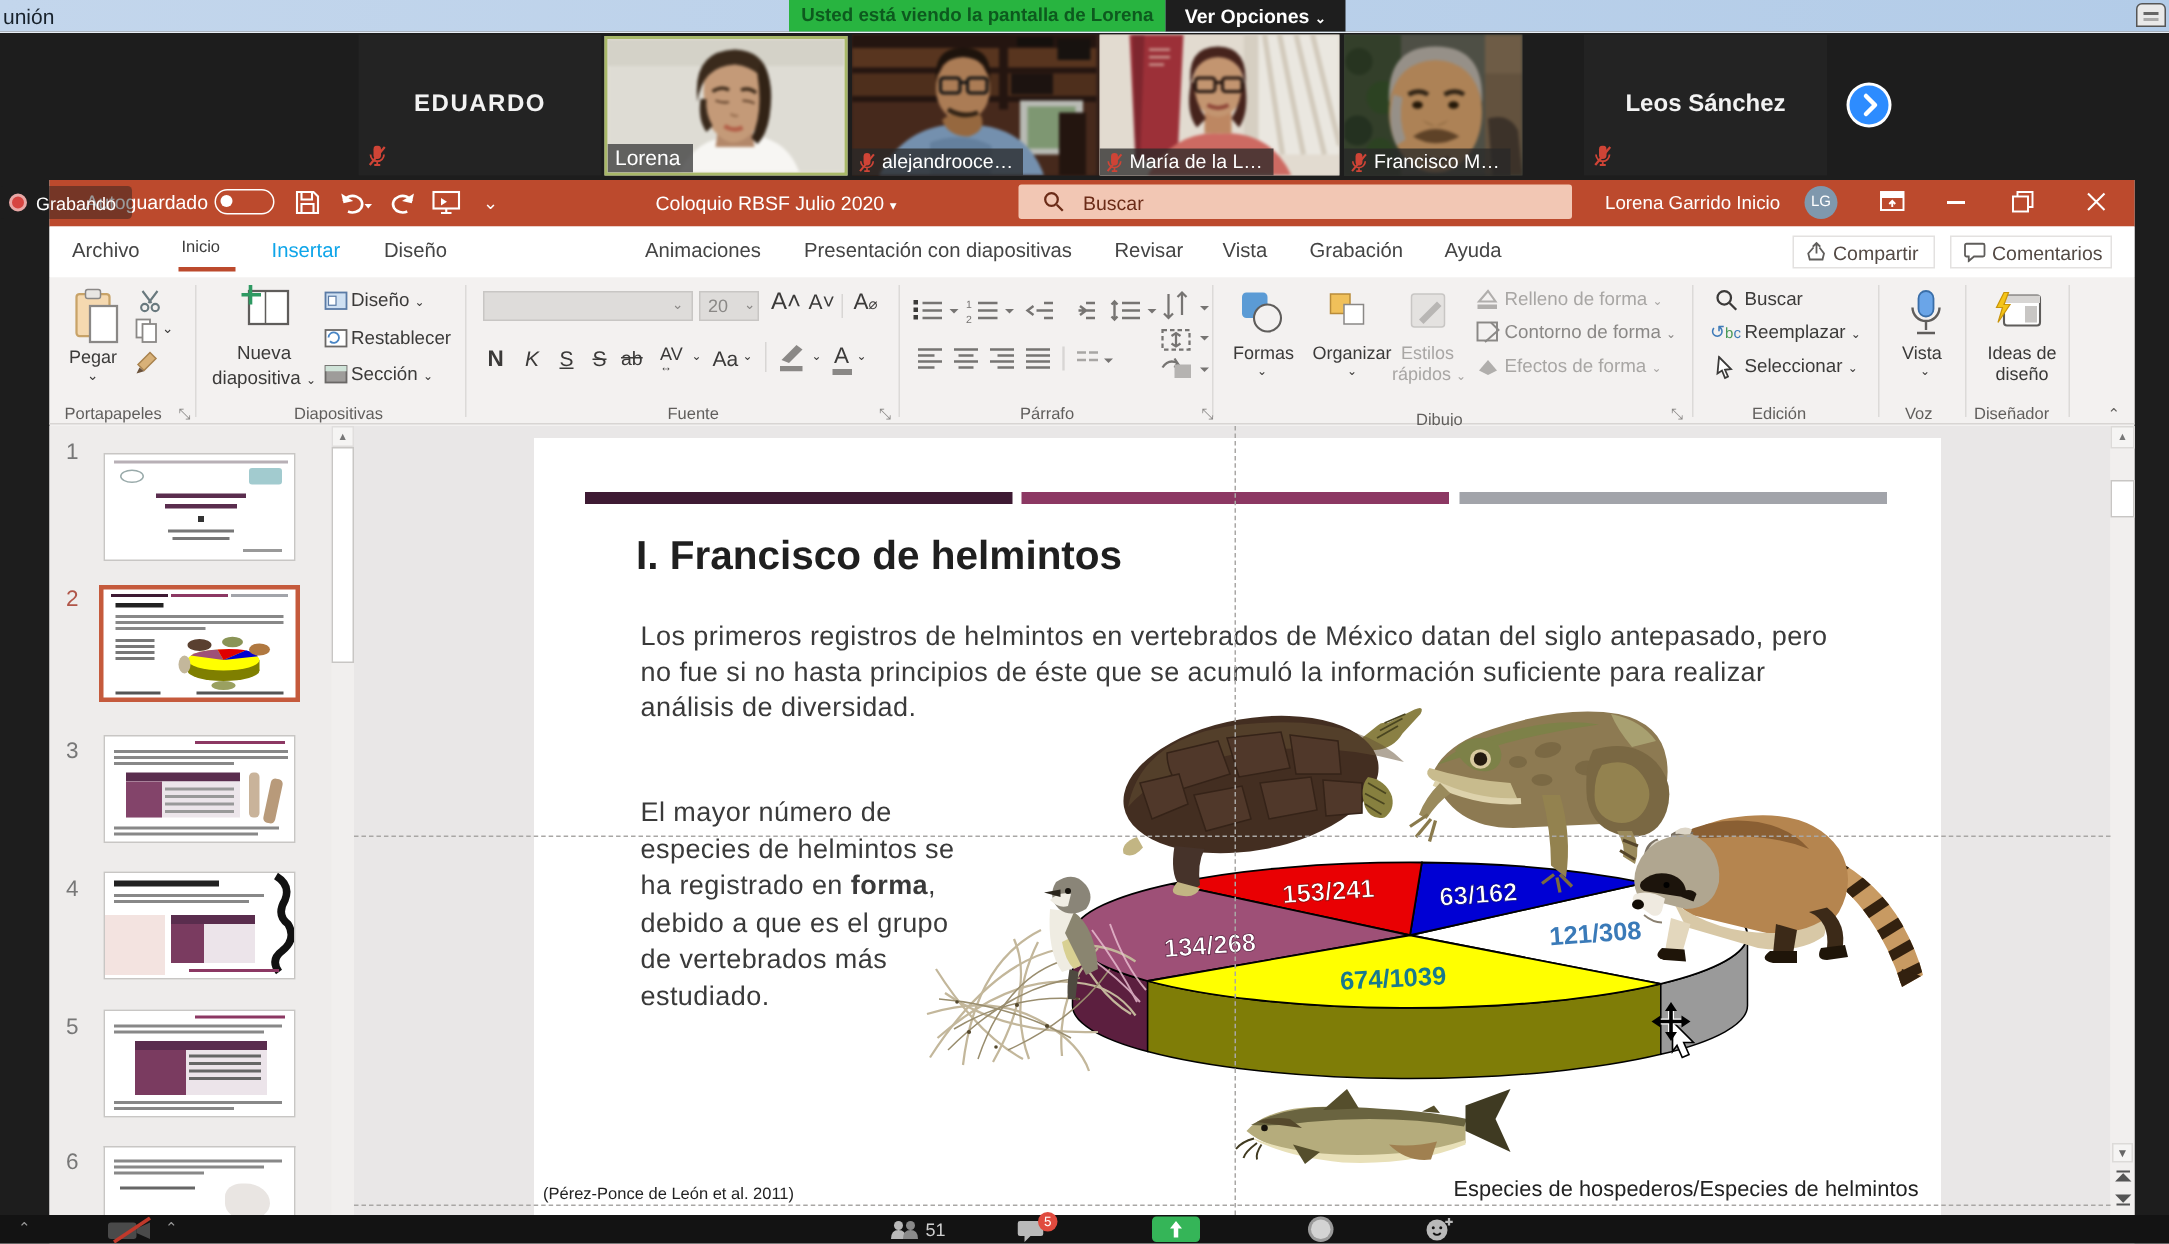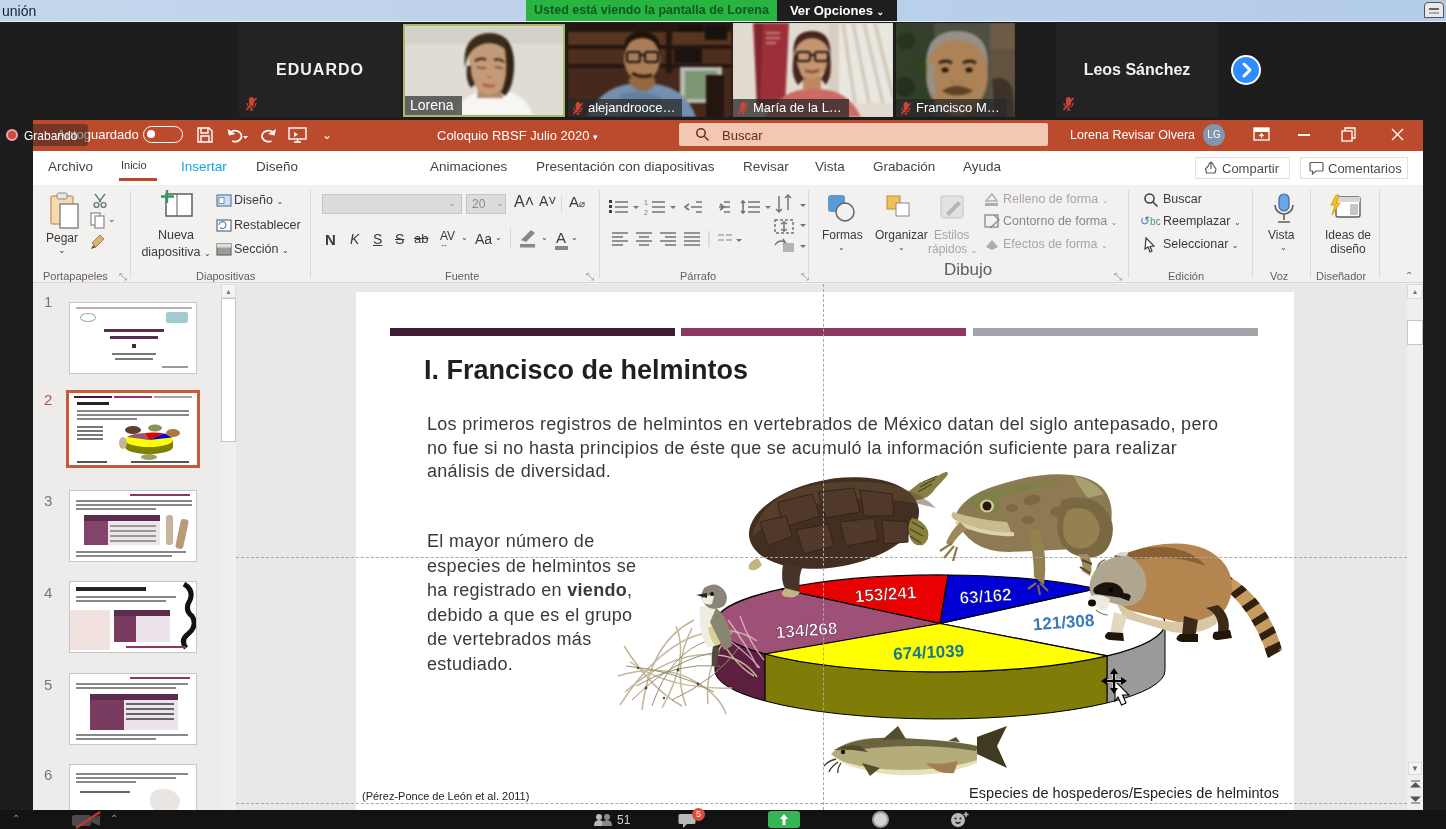--- a/index.html
+++ b/index.html
@@ -198,21 +198,21 @@
   <path d="M9.5 13 v3 M6 16 h7" stroke="#fff" stroke-width="1.4"></path>
 </svg>
 <div class="abs" style="left:322px;top:128px;color:#fff;font-size:12px;">⌄</div>
 <div class="abs" style="left:437px;top:128px;color:#fff;font-size:13px;">Coloquio RBSF Julio 2020 <span style="font-size:9px;">▾</span></div>
 <div class="abs" style="left:679px;top:123px;width:369px;height:23px;background:#f2c7b4;border-radius:2px;"></div>
 <svg class="abs" style="left:695px;top:127px;" width="15" height="15" viewBox="0 0 15 15">
   <circle cx="6" cy="6" r="4.2" stroke="#6b2b17" stroke-width="1.5" fill="none"></circle>
   <line x1="9.5" y1="9.5" x2="13.5" y2="13.5" stroke="#6b2b17" stroke-width="1.5"></line>
 </svg>
 <div class="abs" style="left:722px;top:128px;color:#6b2b17;font-size:13px;">Buscar</div>
-<div class="abs" style="left:1070px;top:128px;color:#fff;font-size:12.5px;">Lorena Revisar Olvera</div>
+<div class="abs" style="left:1070px;top:128px;color:#fff;font-size:12.5px;">Lorena Garrido Inicio</div>
 <div class="abs" style="left:1203px;top:124px;width:22px;height:22px;border-radius:50%;background:#7f98ad;color:#fff;font-size:10px;text-align:center;line-height:22px;">LG</div>
 <svg class="abs" style="left:1253px;top:127px;" width="17" height="16" viewBox="0 0 17 16">
   <rect x="1" y="1" width="15" height="12" stroke="#fff" stroke-width="1.3" fill="none"></rect>
   <rect x="1" y="1" width="15" height="4" fill="#fff"></rect>
   <path d="M8.5 11 l0 -4 M6.5 9 l2 -2 l2 2" stroke="#fff" stroke-width="1.3" fill="none"></path>
 </svg>
 <div class="abs" style="left:1296px;top:126px;width:16px;height:16px;">
     <div class="abs" style="left:2px;top:8px;width:12px;height:1.5px;background:#fff;"></div>
   </div>
 <svg class="abs" style="left:1341px;top:127px;" width="15" height="15" viewBox="0 0 15 15">
@@ -264,21 +264,21 @@
   <div class="abs" style="left:1310px;top:190px;width:1px;height:88px;background:#dcdad8;"></div>
   <div class="abs" style="left:1379px;top:190px;width:1px;height:88px;background:#dcdad8;"></div>
 
   <div class="abs" style="left:43px;top:270px;color:#605e5c;font-size:11px;">Portapapeles</div>
   <div class="abs" style="left:119px;top:271px;color:#8a8886;font-size:10px;">⤡</div>
   <div class="abs" style="left:196px;top:270px;color:#605e5c;font-size:11px;">Diapositivas</div>
   <div class="abs" style="left:445px;top:270px;color:#605e5c;font-size:11px;">Fuente</div>
   <div class="abs" style="left:586px;top:271px;color:#8a8886;font-size:10px;">⤡</div>
   <div class="abs" style="left:680px;top:270px;color:#605e5c;font-size:11px;">Párrafo</div>
   <div class="abs" style="left:801px;top:271px;color:#8a8886;font-size:10px;">⤡</div>
-  <div class="abs" style="left:944px;top:260px;color:#605e5c;font-size:17px;">Dibujo</div>
+  <div class="abs" style="left:944px;top:274px;color:#605e5c;font-size:11px;">Dibujo</div>
   <div class="abs" style="left:1114px;top:271px;color:#8a8886;font-size:10px;">⤡</div>
   <div class="abs" style="left:1168px;top:270px;color:#605e5c;font-size:11px;">Edición</div>
   <div class="abs" style="left:1270px;top:270px;color:#605e5c;font-size:11px;">Voz</div>
   <div class="abs" style="left:1316px;top:270px;color:#605e5c;font-size:11px;">Diseñador</div>
   <div class="abs" style="left:1405px;top:270px;color:#605e5c;font-size:10px;">⌃</div>
 
   <svg class="abs" style="left:48px;top:192px;" width="34" height="38" viewBox="0 0 34 38">
     <rect x="3" y="4" width="22" height="28" rx="2" fill="#f5d9b0" stroke="#c8a368" stroke-width="1.5"></rect>
     <rect x="9" y="1" width="10" height="6" rx="1.5" fill="#e8e6e3" stroke="#8a8886"></rect>
     <rect x="12" y="12" width="18" height="24" fill="#fff" stroke="#8a8886" stroke-width="1.5"></rect>
@@ -567,21 +567,21 @@
 <div class="abs" style="left:236px;top:557px;width:1171px;height:0;border-top:1px dashed #a9a7a5;z-index:5;"></div>
 <div class="abs" style="left:823px;top:284px;width:0;height:526px;border-left:1px dashed #a9a7a5;z-index:5;"></div>
 <div class="abs" style="left:236px;top:803px;width:1171px;height:0;border-top:1px dashed #a9a7a5;z-index:5;"></div>
 
 <div class="abs" style="left:390px;top:328px;width:285px;height:8px;background:#3e1a33;"></div>
 <div class="abs" style="left:681px;top:328px;width:285px;height:8px;background:#8c3863;"></div>
 <div class="abs" style="left:973px;top:328px;width:285px;height:8px;background:#a2a4aa;"></div>
 
 <div class="abs" style="left:424px;top:355px;color:#1f1f1f;font-size:27px;font-weight:bold;">I. Francisco de helmintos</div>
 <div class="abs" style="left:427px;top:413px;white-space:nowrap;color:#3a3a3a;font-size:18px;line-height:23.5px;letter-spacing:0.3px;">Los primeros registros de helmintos en vertebrados de México datan del siglo antepasado, pero<br>no fue si no hasta principios de éste que se acumuló la información suficiente para realizar<br>análisis de diversidad.</div>
-<div class="abs" style="left:427px;top:529px;white-space:nowrap;color:#3a3a3a;font-size:18px;line-height:24.5px;letter-spacing:0.3px;">El mayor número de<br>especies de helmintos se<br>ha registrado en <b>viendo</b>,<br>debido a que es el grupo<br>de vertebrados más<br>estudiado.</div>
+<div class="abs" style="left:427px;top:529px;white-space:nowrap;color:#3a3a3a;font-size:18px;line-height:24.5px;letter-spacing:0.3px;">El mayor número de<br>especies de helmintos se<br>ha registrado en <b>forma</b>,<br>debido a que es el grupo<br>de vertebrados más<br>estudiado.</div>
 <div class="abs" style="left:362px;top:790px;color:#222;font-size:11px;">(Pérez-Ponce de León et al. 2011)</div>
 <div class="abs" style="left:969px;top:785px;color:#222;font-size:14.5px;letter-spacing:0.05px;">Especies de hospederos/Especies  de helmintos</div>
 
 <svg id="chart" class="abs" style="left:600px;top:460px;" width="700" height="330" viewBox="0 0 700 330">
 
   <path d="M115 163.5 A 225 48.5 0 0 0 165.1 194.0 L 165.1 241.0 A 225 48.5 0 0 1 115 210.5 Z" fill="#5c1f3f" stroke="#000" stroke-width="1"></path>
   <path d="M165.1 194.0 A 225 48.5 0 0 0 507.2 195.9 L 507.2 242.9 A 225 48.5 0 0 1 165.1 241.0 Z" fill="#7f7d07" stroke="#000" stroke-width="1"></path>
   <path d="M507.2 195.9 A 225 48.5 0 0 0 565 163.5 L 565 210.5 A 225 48.5 0 0 1 507.2 242.9 Z" fill="#9a9a9a" stroke="#000" stroke-width="1"></path>
   <path d="M340 163.5 L496.4 128.6 A 225 48.5 0 0 1 507.2 195.9 Z" fill="#ffffff" stroke="#000" stroke-width="1.2"></path>
   <path d="M340 163.5 L347.9 115 A 225 48.5 0 0 1 496.4 128.6 Z" fill="#0000d4" stroke="#000" stroke-width="1.2"></path>

